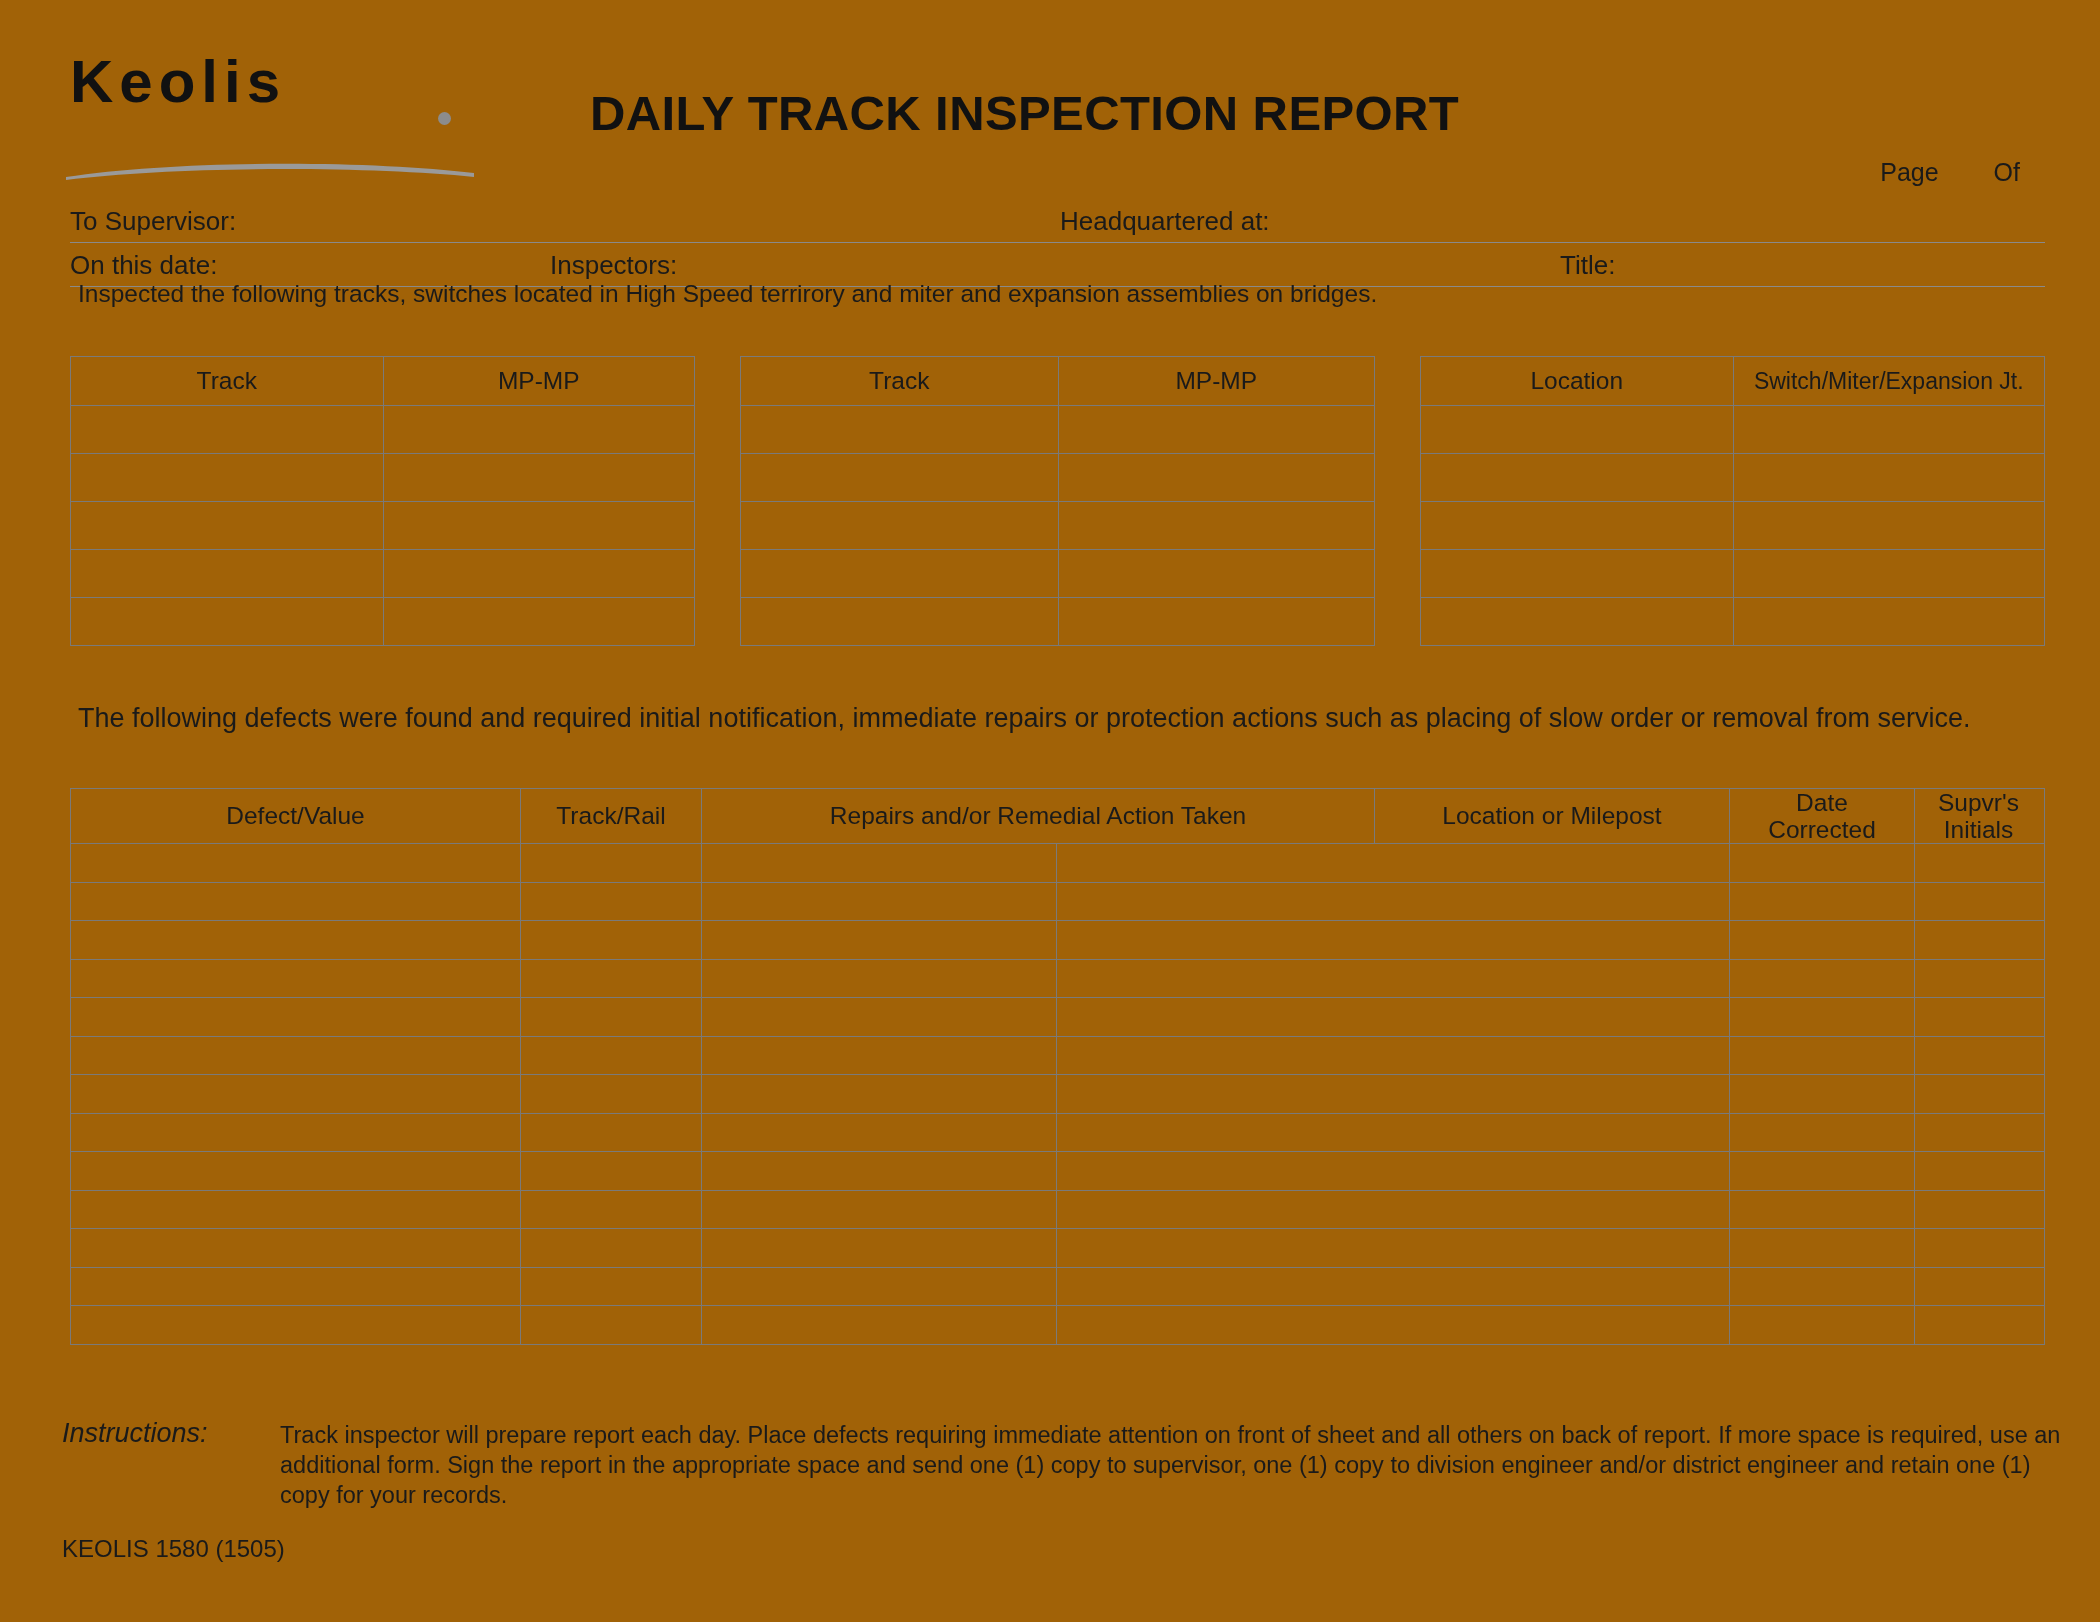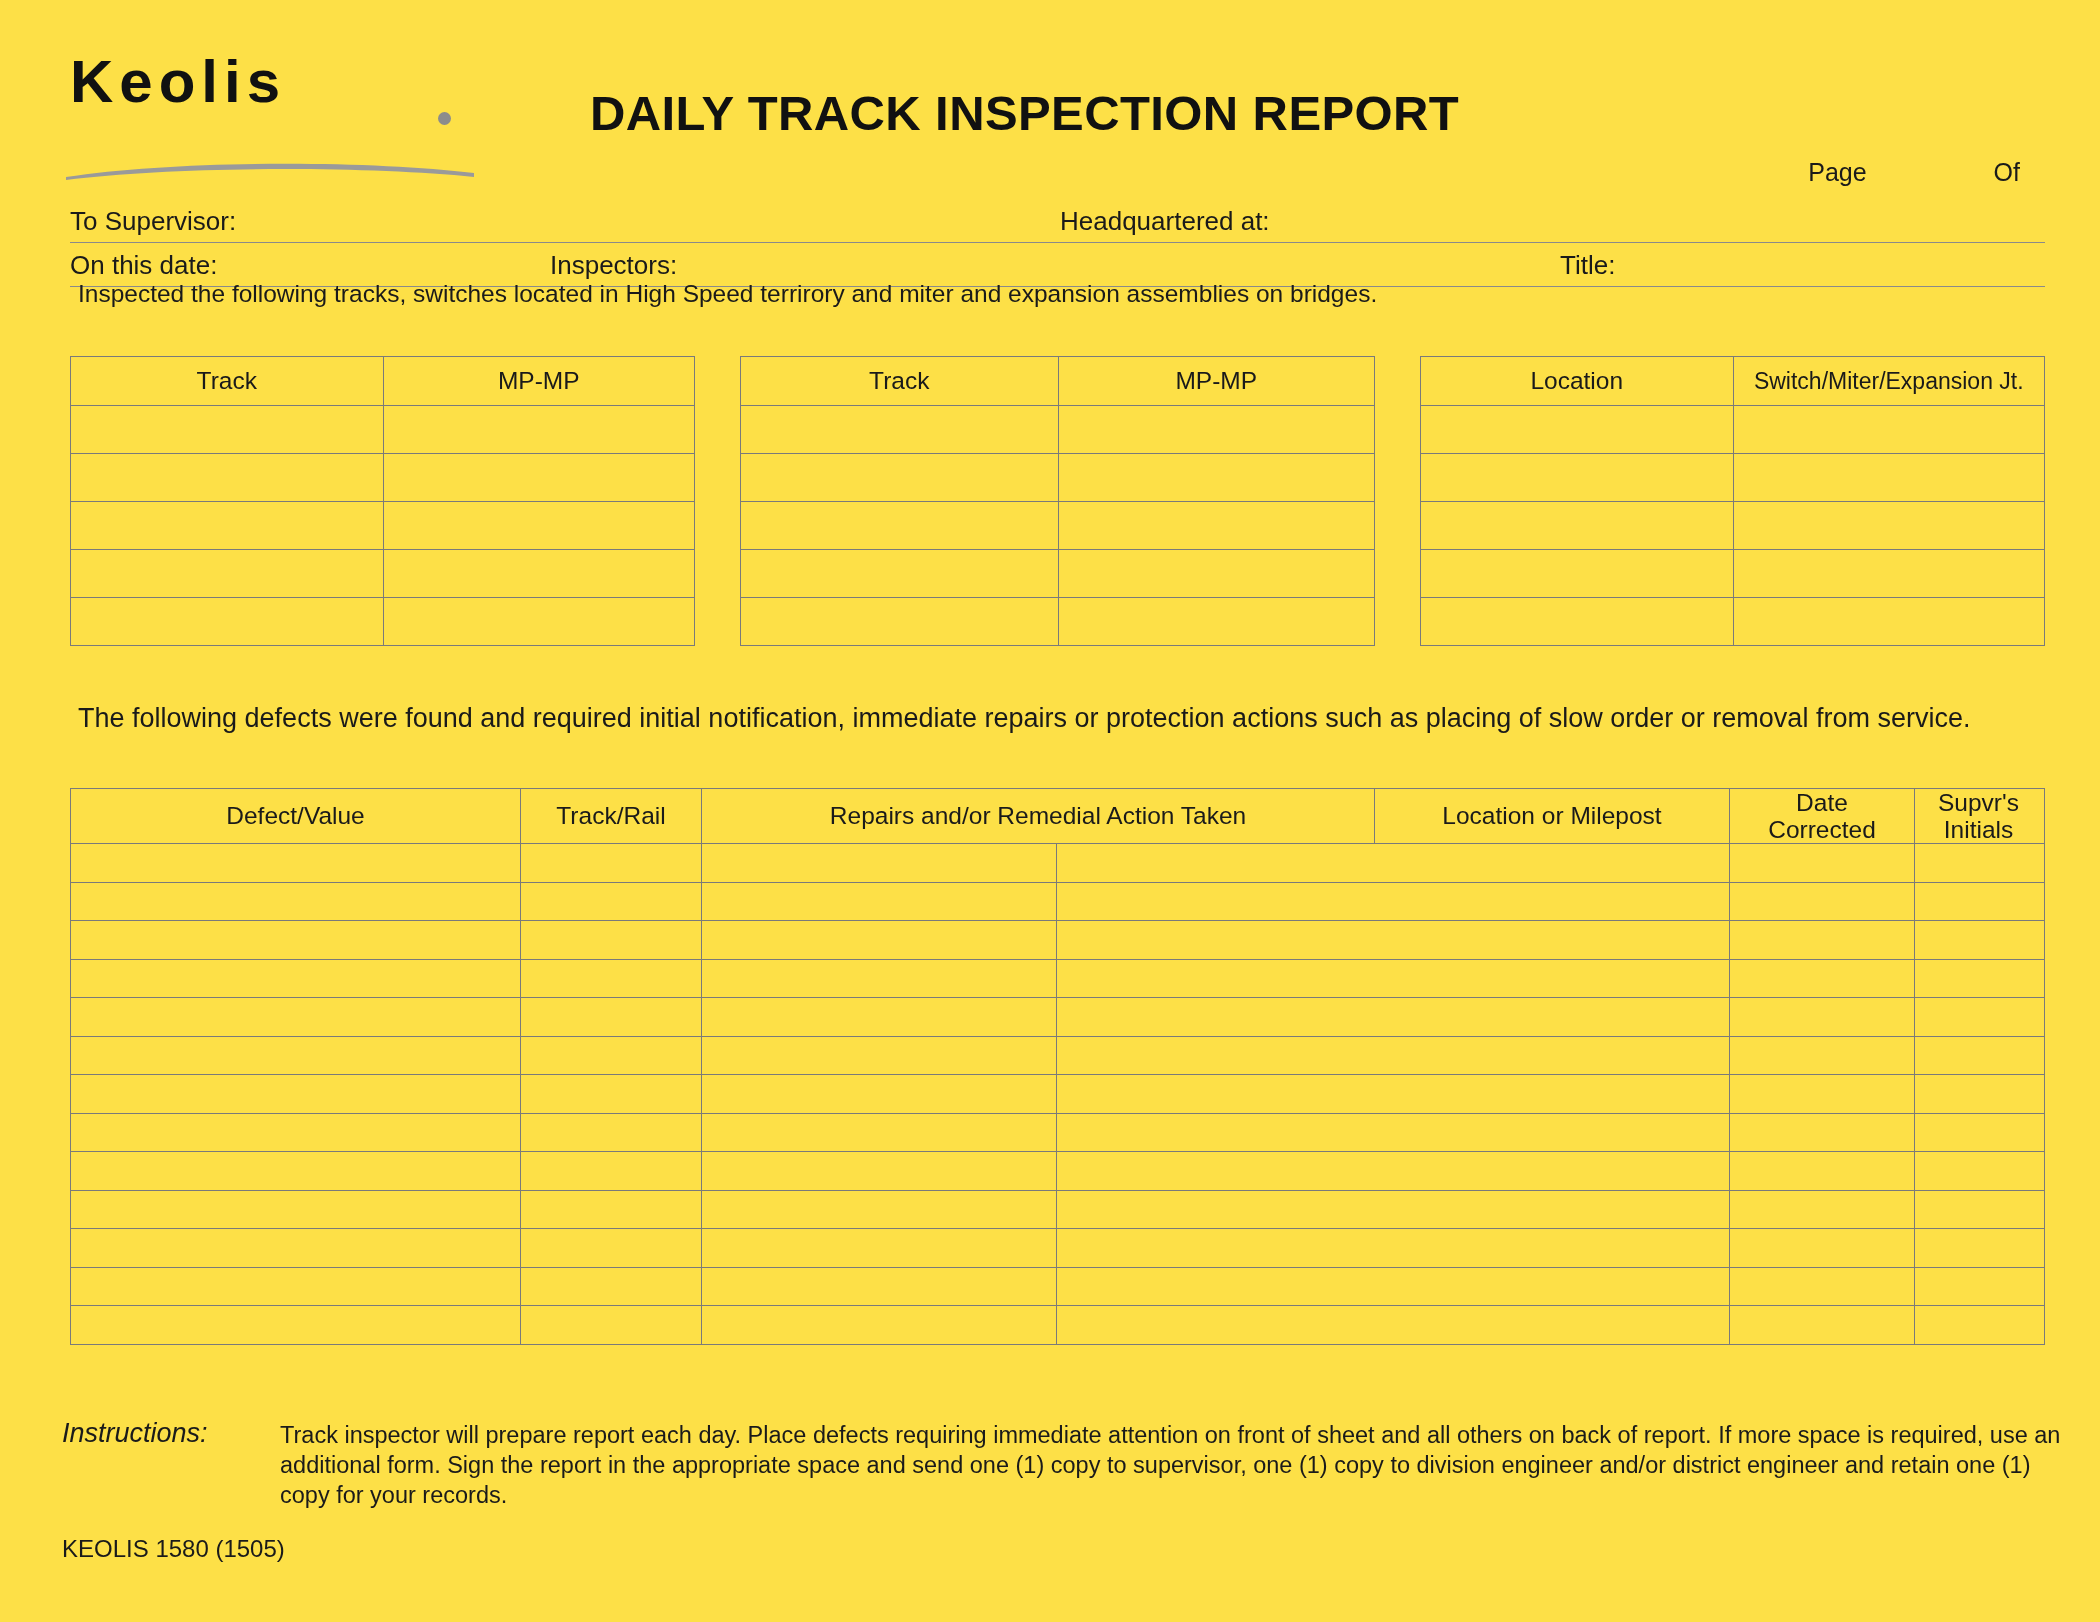--- a/index.html
+++ b/index.html
@@ -8,21 +8,21 @@
     background: #ffffff;
   }
   body {
     font-family: "Liberation Sans", sans-serif;
     color: #1a1a1a;
   }
   #page {
     position: relative;
     width: 2100px;
     height: 1622px;
-    background: #fde047;
+    background: #a16207;
     overflow: hidden;
   }
 
   
   .header {
     position: absolute;
     left: 0; top: 0;
     width: 2100px;
     height: 200px;
   }
@@ -70,21 +70,21 @@
   }
 
   .page-of {
     position: absolute;
     right: 80px;
     top: 158px;
     font-size: 25px;
     color: #1a1a1a;
     white-space: nowrap;
   }
-  .page-of .lbl-page { margin-right: 120px; }
+  .page-of .lbl-page { margin-right: 48px; }
 
   
   .field-row {
     position: absolute;
     left: 70px;
     width: 1975px;
     border-bottom: 1.6px solid #8a8a8a;
     height: 44px;
   }
   .field-row .fl {

